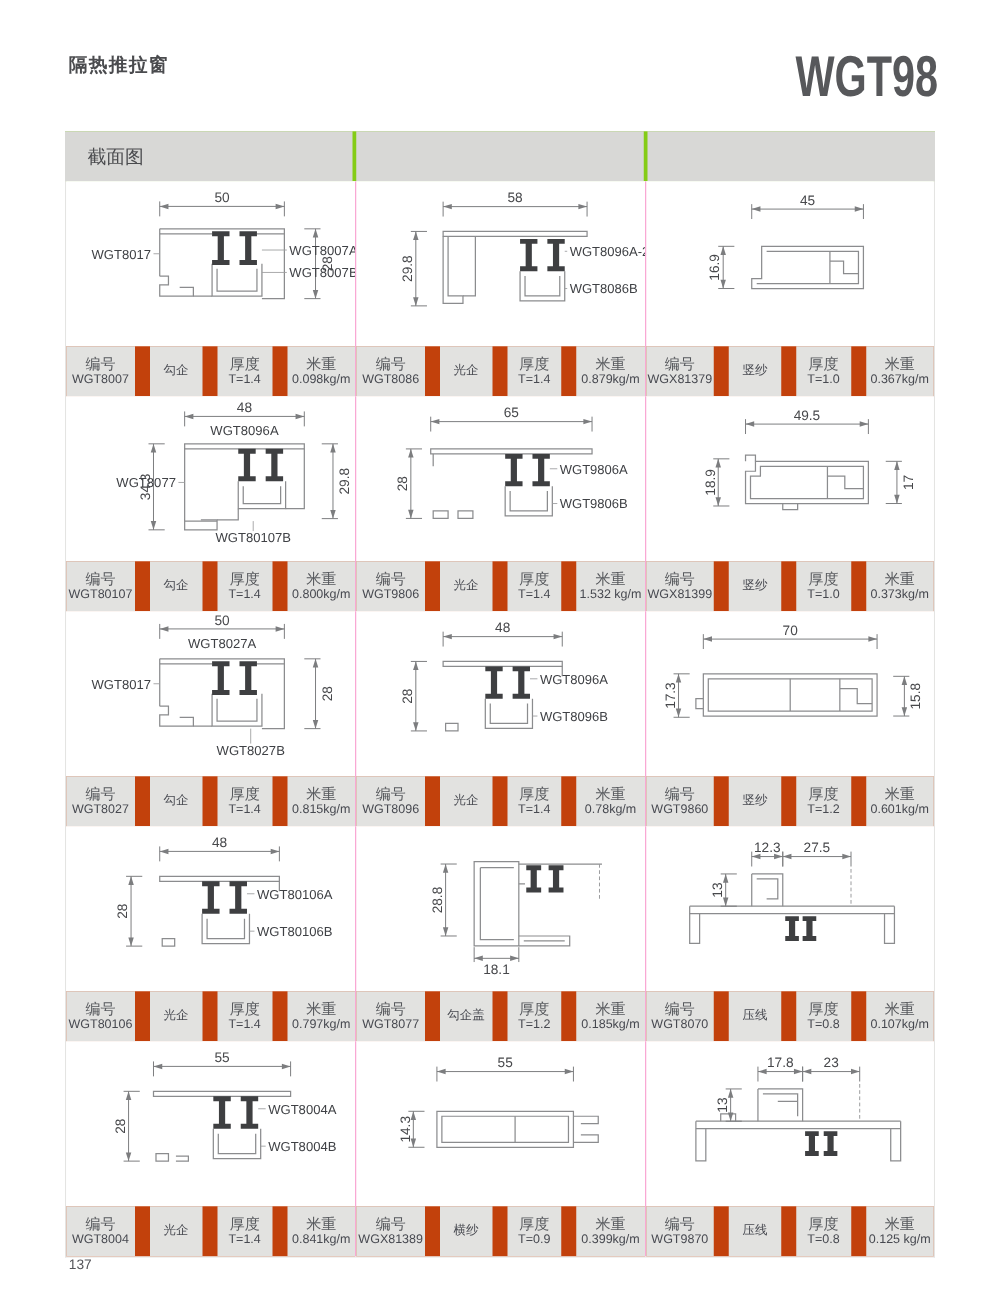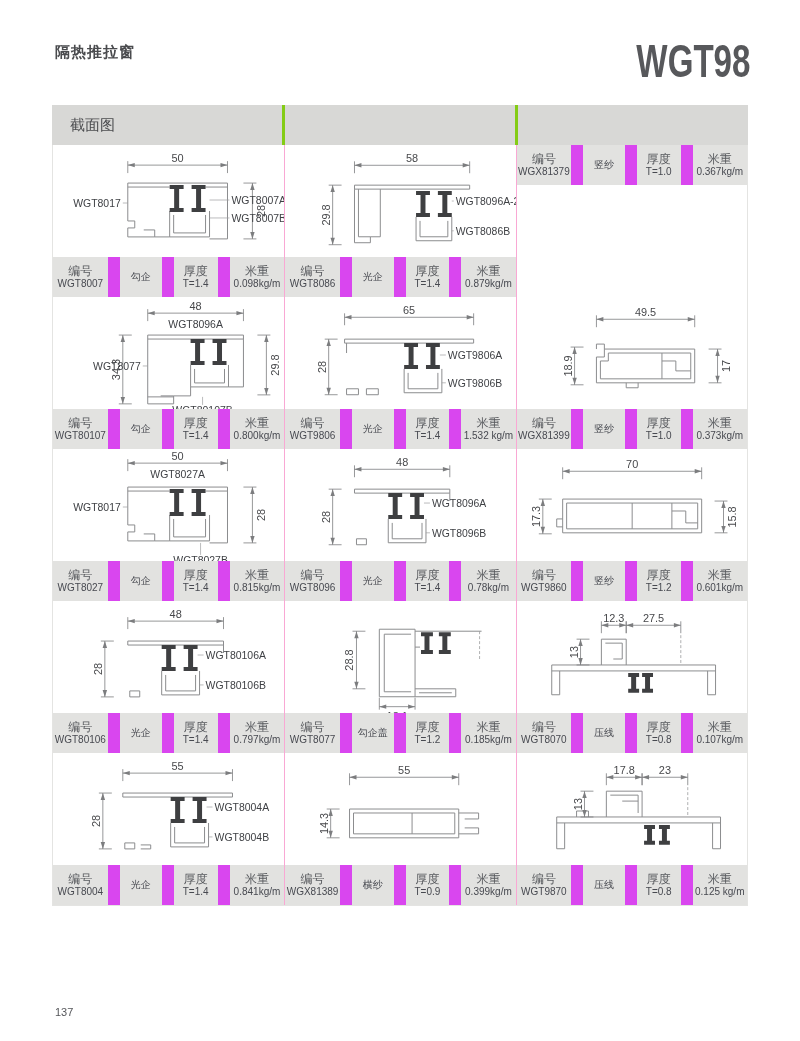--- a/index.html
+++ b/index.html
@@ -6,23 +6,23 @@
   html,body{background:#fff}
   body{width:800px;height:1041px;position:relative;font-family:"Liberation Sans","DejaVu Sans",sans-serif;overflow:hidden}
   .title{position:absolute;left:55px;top:43px;font-size:15px;font-weight:bold;color:#4a4b4e;letter-spacing:1px}
   .model{position:absolute;right:50px;top:38px;font-size:46px;font-weight:bold;color:#57585b;transform:scaleX(.72);transform-origin:100% 50%;line-height:1}
   .table{position:absolute;left:52px;top:105px;width:696px}
   .thead{display:grid;grid-template-columns:1fr 1fr 1fr;gap:3px;background:#84cc16}
   .th{background:#d8d8d6;height:40px;display:flex;align-items:center;font-size:15px;color:#4a4b4e;padding-left:18px}
   .grid{display:grid;grid-template-columns:1fr 1fr 1fr;border:1px solid #e4e4e2;border-top:none}
   .cell{background:#fff}
   .cell.c2,.cell.c3{border-left:1px solid #f9a8d4}
-  .draw{height:112px;overflow:hidden}
+  .draw{height:132px;overflow:hidden}
   .draw svg{display:block}
-  .strip{height:40px;display:grid;grid-template-columns:65fr 50fr 52fr 65fr;gap:12px;background:#d946ef}
+  .strip{height:40px;display:grid;grid-template-columns:65fr 50fr 52fr 65fr;gap:12px;background:#c2410c}
   .sub{background:#e2e2e0;display:flex;flex-direction:column;align-items:center;justify-content:center;line-height:1.2;overflow:hidden}
   .lab{font-size:12px;color:#56585c}
   .val{font-size:10px;color:#474950;white-space:nowrap}
   .pagenum{position:absolute;left:55px;top:1006px;font-size:11px;color:#55565a}
 </style>
 </head>
 <body>
 
 <div class="title">隔热推拉窗</div>
 <div class="model">WGT98</div>
@@ -123,20 +123,39 @@
             <div class="lab">厚度</div>
             <div class="val">T=1.4</div>
           </div>
           <div class="sub">
             <div class="lab">米重</div>
             <div class="val">0.879kg/m</div>
           </div>
         </div>
       </div>
       <div class="cell c3">
+        <div class="draw">
+          <svg viewBox="0 0 232 120" width="100%" height="120">
+            <path d="M93 52 H175 V86 H85 V78 H93 Z" fill="none" stroke="#8b8c8e" stroke-width="1"></path>
+            <path d="M97 56 H171 V82 H89" fill="none" stroke="#8b8c8e" stroke-width="1"></path>
+            <path d="M148 56 V82 M148 64 H159 V74 H171" fill="none" stroke="#8b8c8e" stroke-width="1"></path>
+            <path d="M85 22 H175" fill="none" stroke="#7c7d7f" stroke-width="0.8"></path>
+            <path d="M85 18 V30" fill="none" stroke="#7c7d7f" stroke-width="0.8"></path>
+            <path d="M175 18 V30" fill="none" stroke="#7c7d7f" stroke-width="0.8"></path>
+            <path d="M85 22 l7 -2.2 v4.4 z" fill="#7c7d7f"></path>
+            <path d="M175 22 l-7 -2.2 v4.4 z" fill="#7c7d7f"></path>
+            <text x="130" y="18.5" text-anchor="middle" font-size="11" fill="#47484b">45</text>
+            <path d="M62 52 V86" fill="none" stroke="#7c7d7f" stroke-width="0.8"></path>
+            <path d="M58 52 H71" fill="none" stroke="#7c7d7f" stroke-width="0.8"></path>
+            <path d="M58 86 H71" fill="none" stroke="#7c7d7f" stroke-width="0.8"></path>
+            <path d="M62 52 l-2.2 7 h4.4 z" fill="#7c7d7f"></path>
+            <path d="M62 86 l-2.2 -7 h4.4 z" fill="#7c7d7f"></path>
+            <text x="59" y="69" text-anchor="middle" font-size="11" fill="#47484b" transform="rotate(-90 59 69)">16.9</text>
+          </svg>
+        </div>
         <div class="strip">
           <div class="sub">
             <div class="lab">编号</div>
             <div class="val">WGX81379</div>
           </div>
           <div class="sub">
             <div class="val">竖纱</div>
           </div>
           <div class="sub">
             <div class="lab">厚度</div>

